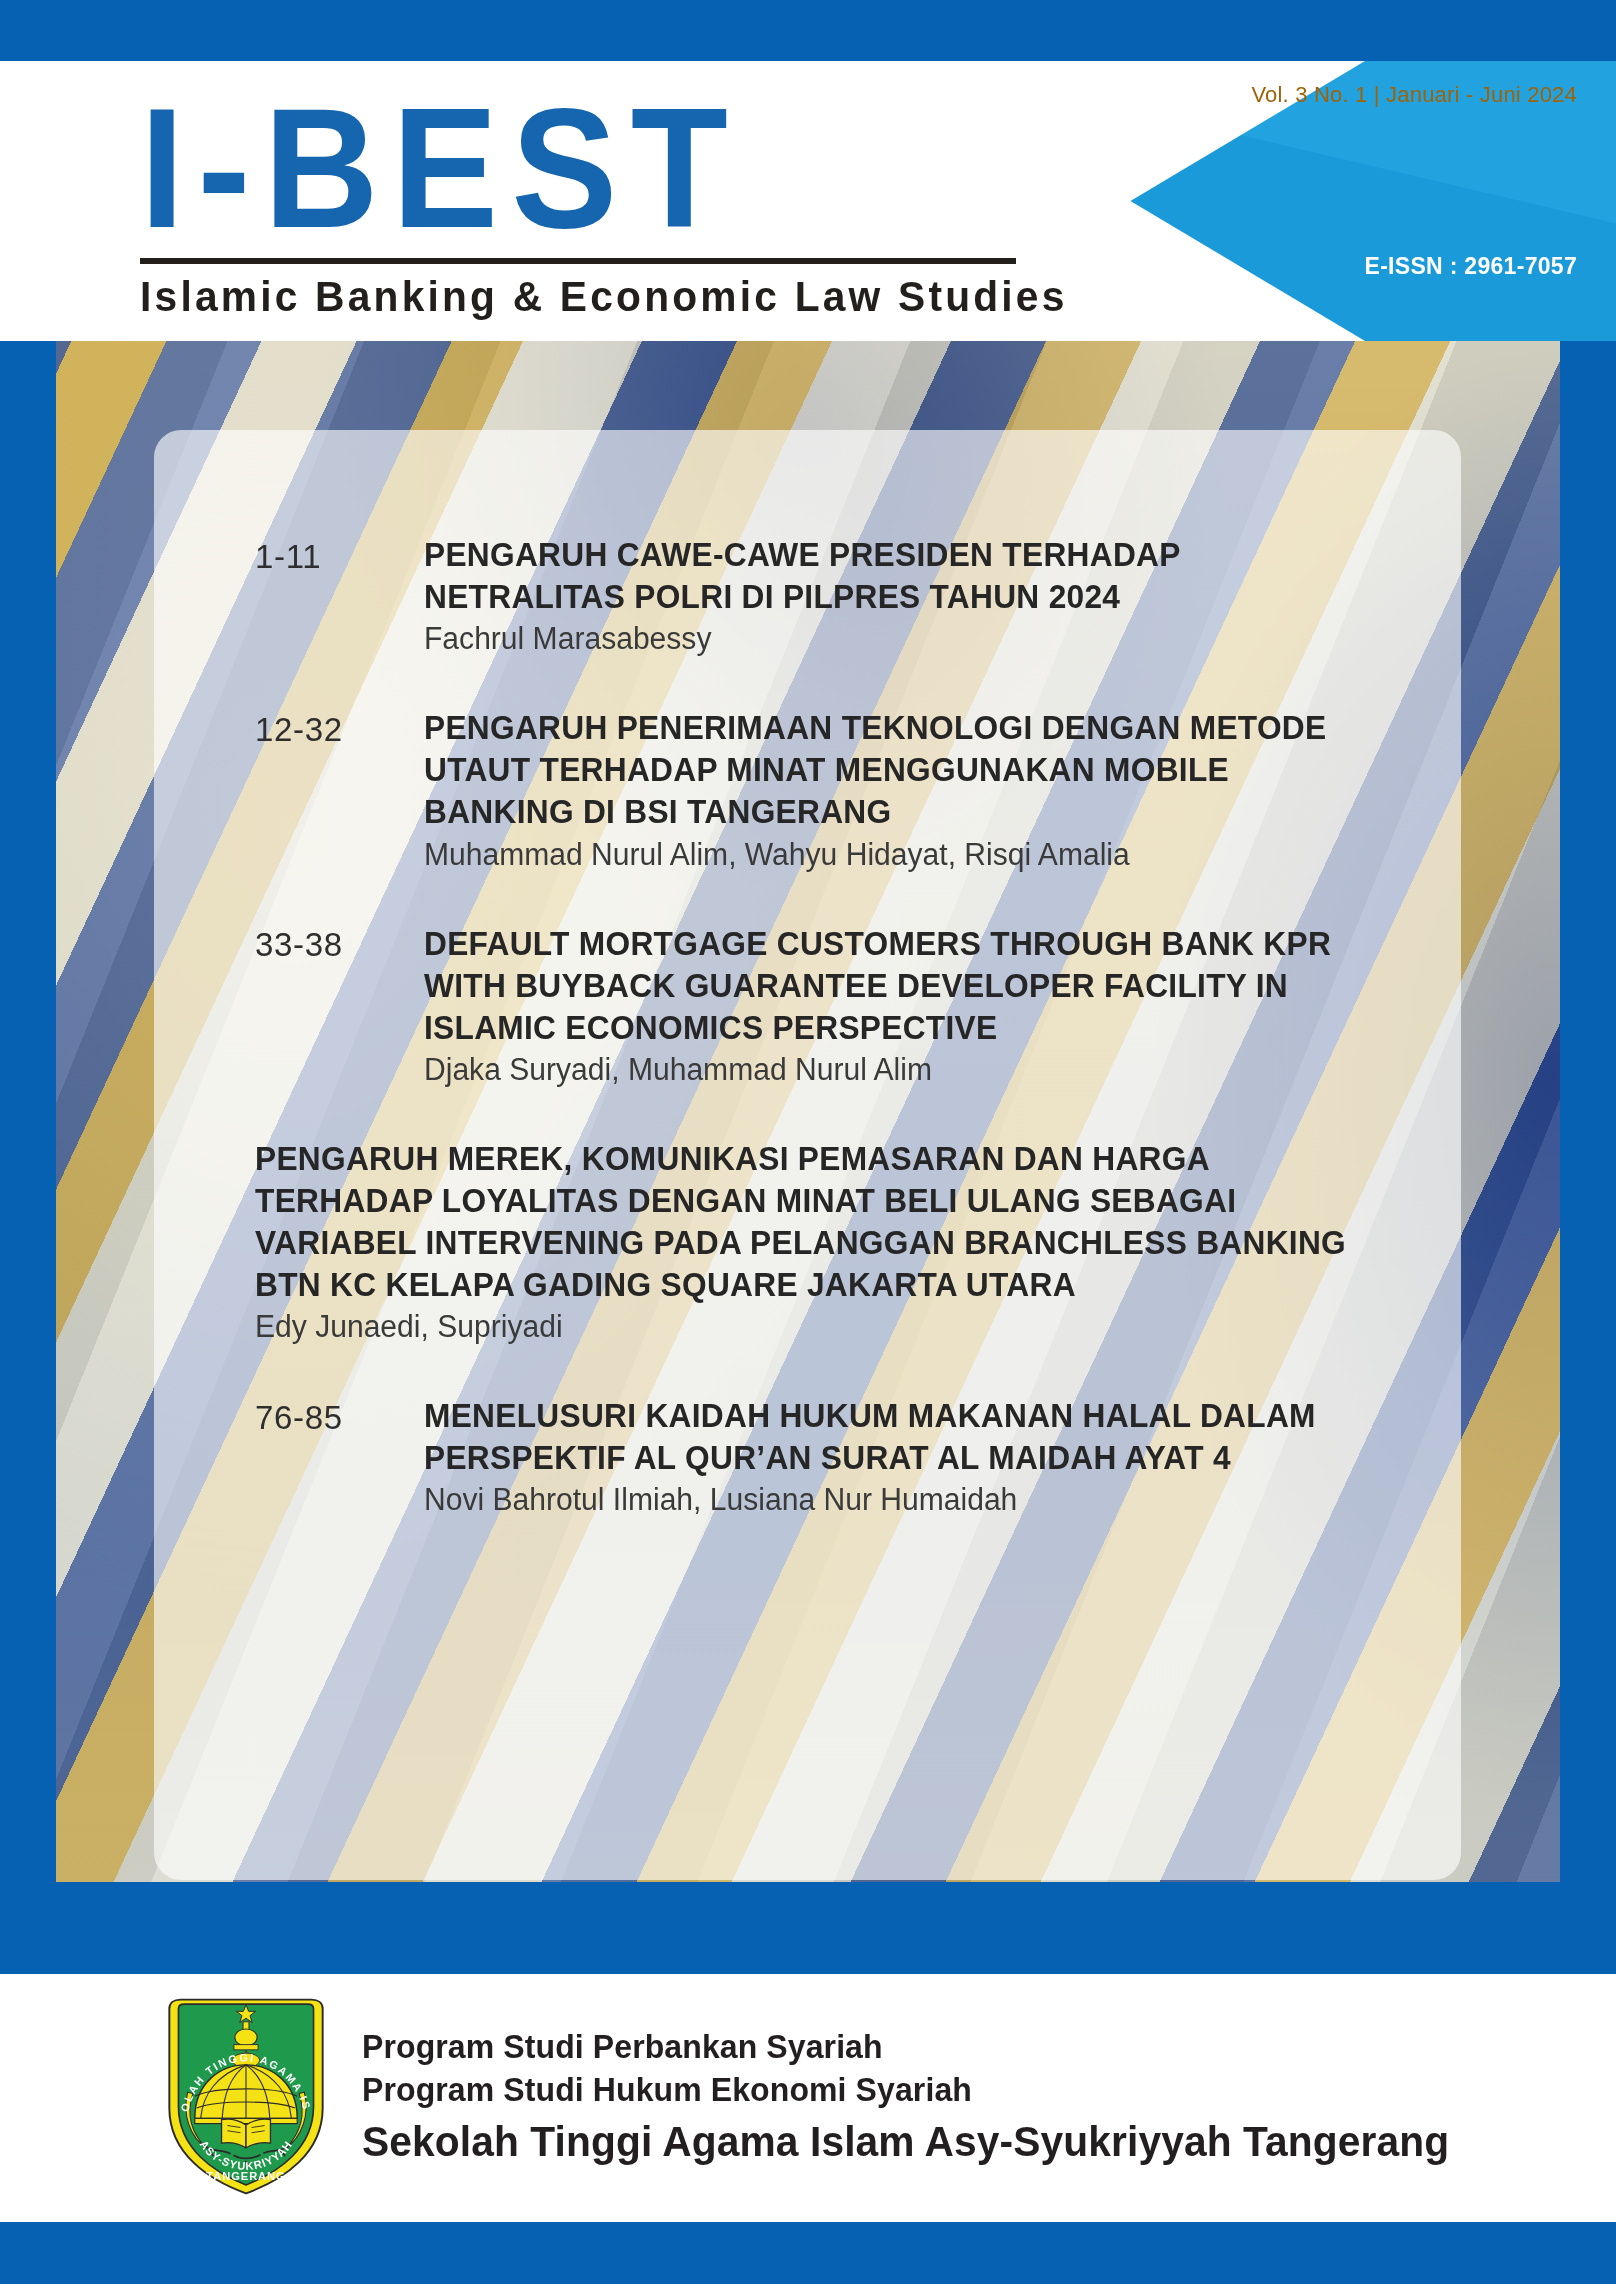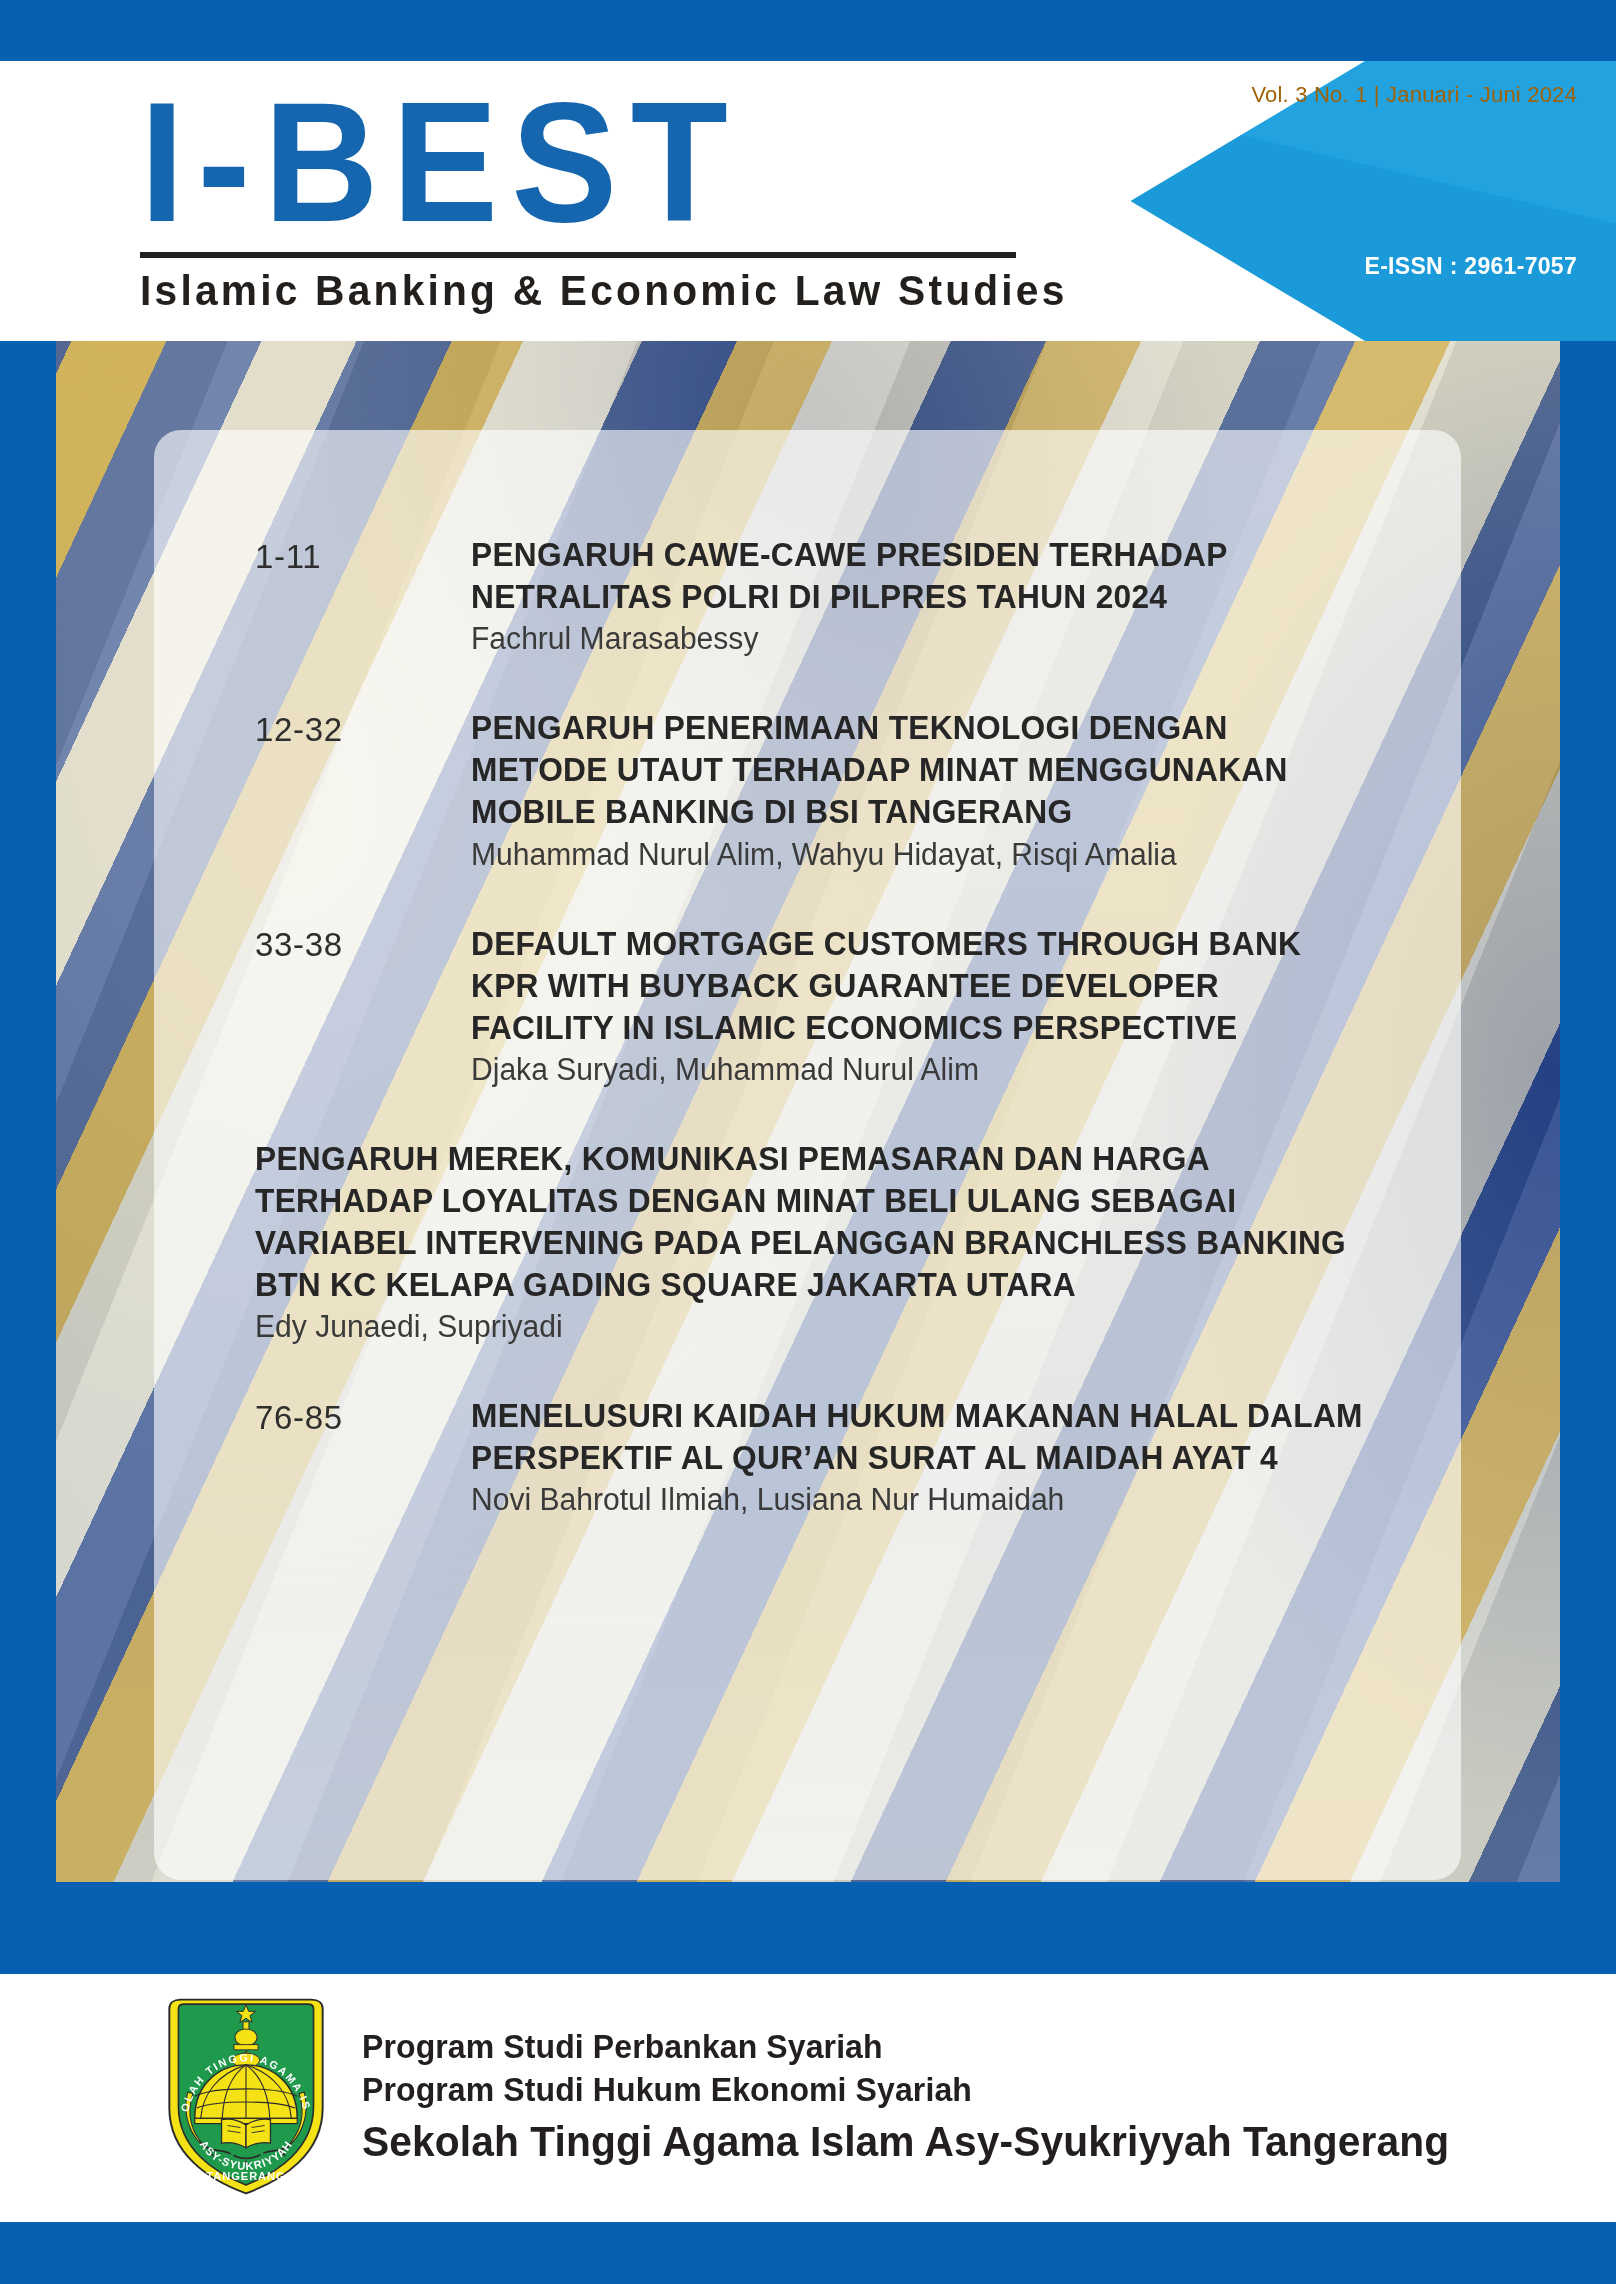--- a/index.html
+++ b/index.html
@@ -56,21 +56,21 @@
     white-space:nowrap;text-align:right;
     font-family:"Liberation Sans", sans-serif;
   }
   .eissn{
     position:absolute;right:39px;top:192px;
     color:#ffffff;font-size:23px;font-weight:bold;letter-spacing:0.3px;
     white-space:nowrap;text-align:left;
   }
 
   .logo-wrap{
-    position:absolute;left:140px;top:19px;width:885px;
+    position:absolute;left:140px;top:25px;width:885px;
   }
   .logo-title{
     font-family:"Liberation Sans", sans-serif;
     font-weight:bold;
     font-size:171px;
     line-height:163px;
     color:#1566ae;
     letter-spacing:14.3px;
     transform:scaleX(0.93);
     transform-origin:left center;
@@ -129,21 +129,21 @@
     position:absolute;left:154px;top:89px;
     width:1307px;height:1450px;
     background:rgba(255,255,255,.62);
     border-radius:27px;
     backdrop-filter:blur(0.7px);
   }
   .toc-inner{
     position:absolute;left:0;top:0;width:100%;height:100%;
     padding:104px 59px 0 101px;
   }
-  .toc-entry{display:flex;margin-bottom:48px;gap:47px;}
+  .toc-entry{display:flex;margin-bottom:48px;}
   .toc-pages{
     width:169px;flex:0 0 169px;
     font-size:33px;line-height:40px;color:#2e2e2e;
     letter-spacing:0.7px;
     padding-top:2.6px;
   }
   .toc-body{flex:1;}
   .toc-title{
     font-weight:bold;
     font-size:33px;

